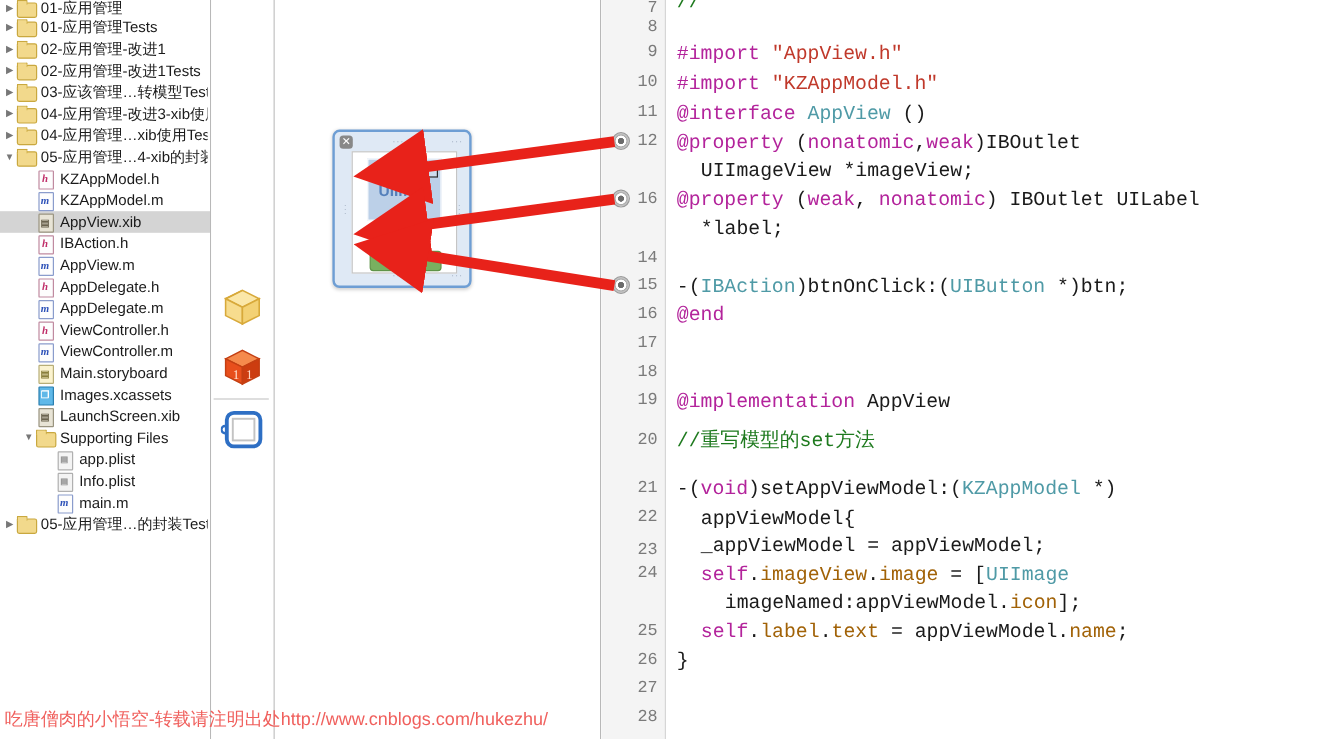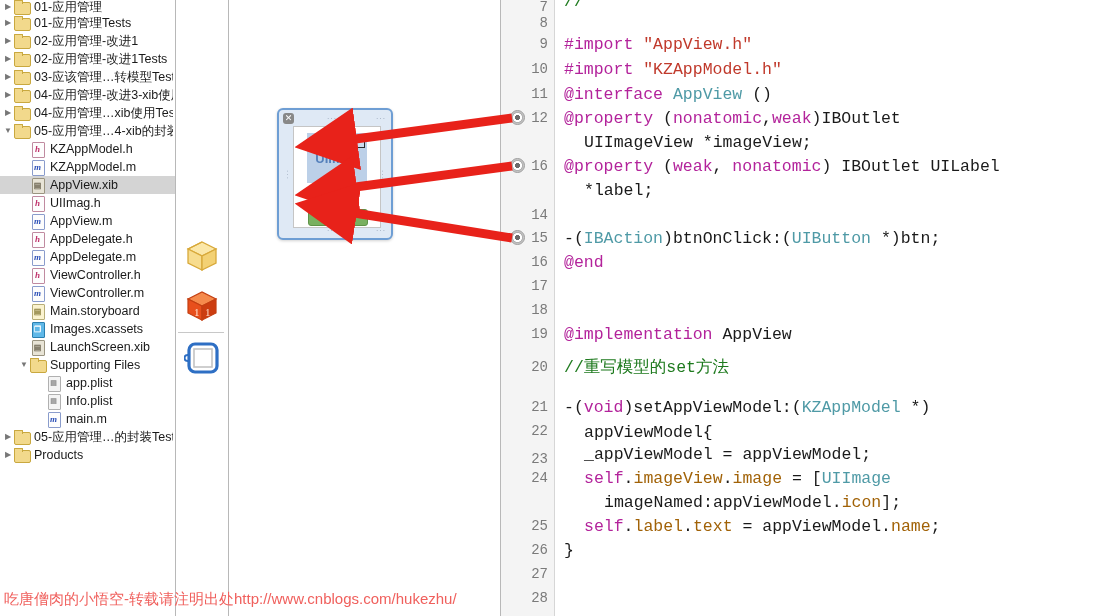--- a/index.html
+++ b/index.html
@@ -316,21 +316,21 @@
           <span class="ficon file xib">
             <span class="glyph">▤</span>
           </span>
           <span class="tree-label">AppView.xib</span>
         </div>
         <div class="tree-row lvl1">
           <span class="disclosure none"></span>
           <span class="ficon file h">
             <span class="glyph">h</span>
           </span>
-          <span class="tree-label">UIImag.h</span>
+          <span class="tree-label">IBAction.h</span>
         </div>
         <div class="tree-row lvl1">
           <span class="disclosure none"></span>
           <span class="ficon file m">
             <span class="glyph">m</span>
           </span>
           <span class="tree-label">AppView.m</span>
         </div>
         <div class="tree-row lvl1">
           <span class="disclosure none"></span>
@@ -404,25 +404,20 @@
           <span class="disclosure none"></span>
           <span class="ficon file m">
             <span class="glyph">m</span>
           </span>
           <span class="tree-label">main.m</span>
         </div>
         <div class="tree-row lvl0">
           <span class="disclosure closed"></span>
           <span class="ficon folder"></span>
           <span class="tree-label">05-应用管理…的封装Tests</span>
-        </div>
-        <div class="tree-row lvl0">
-          <span class="disclosure closed"></span>
-          <span class="ficon folder"></span>
-          <span class="tree-label">Products</span>
         </div>
       </div>
   </div>
   <div class="vdivider" style="left:175px;"></div>
 
   <div id="objstrip">
 
     <svg class="obj-icon" id="obj-cube-yellow" width="36" height="36" viewBox="0 0 36 36">
       <polygon points="4,11 18,4 32,11 18,18" fill="#fbe7a8" stroke="#d8a93a" stroke-width="1.3"></polygon>
       <polygon points="4,11 18,18 18,32 4,25" fill="#f7dc8e" stroke="#d8a93a" stroke-width="1.3"></polygon>

